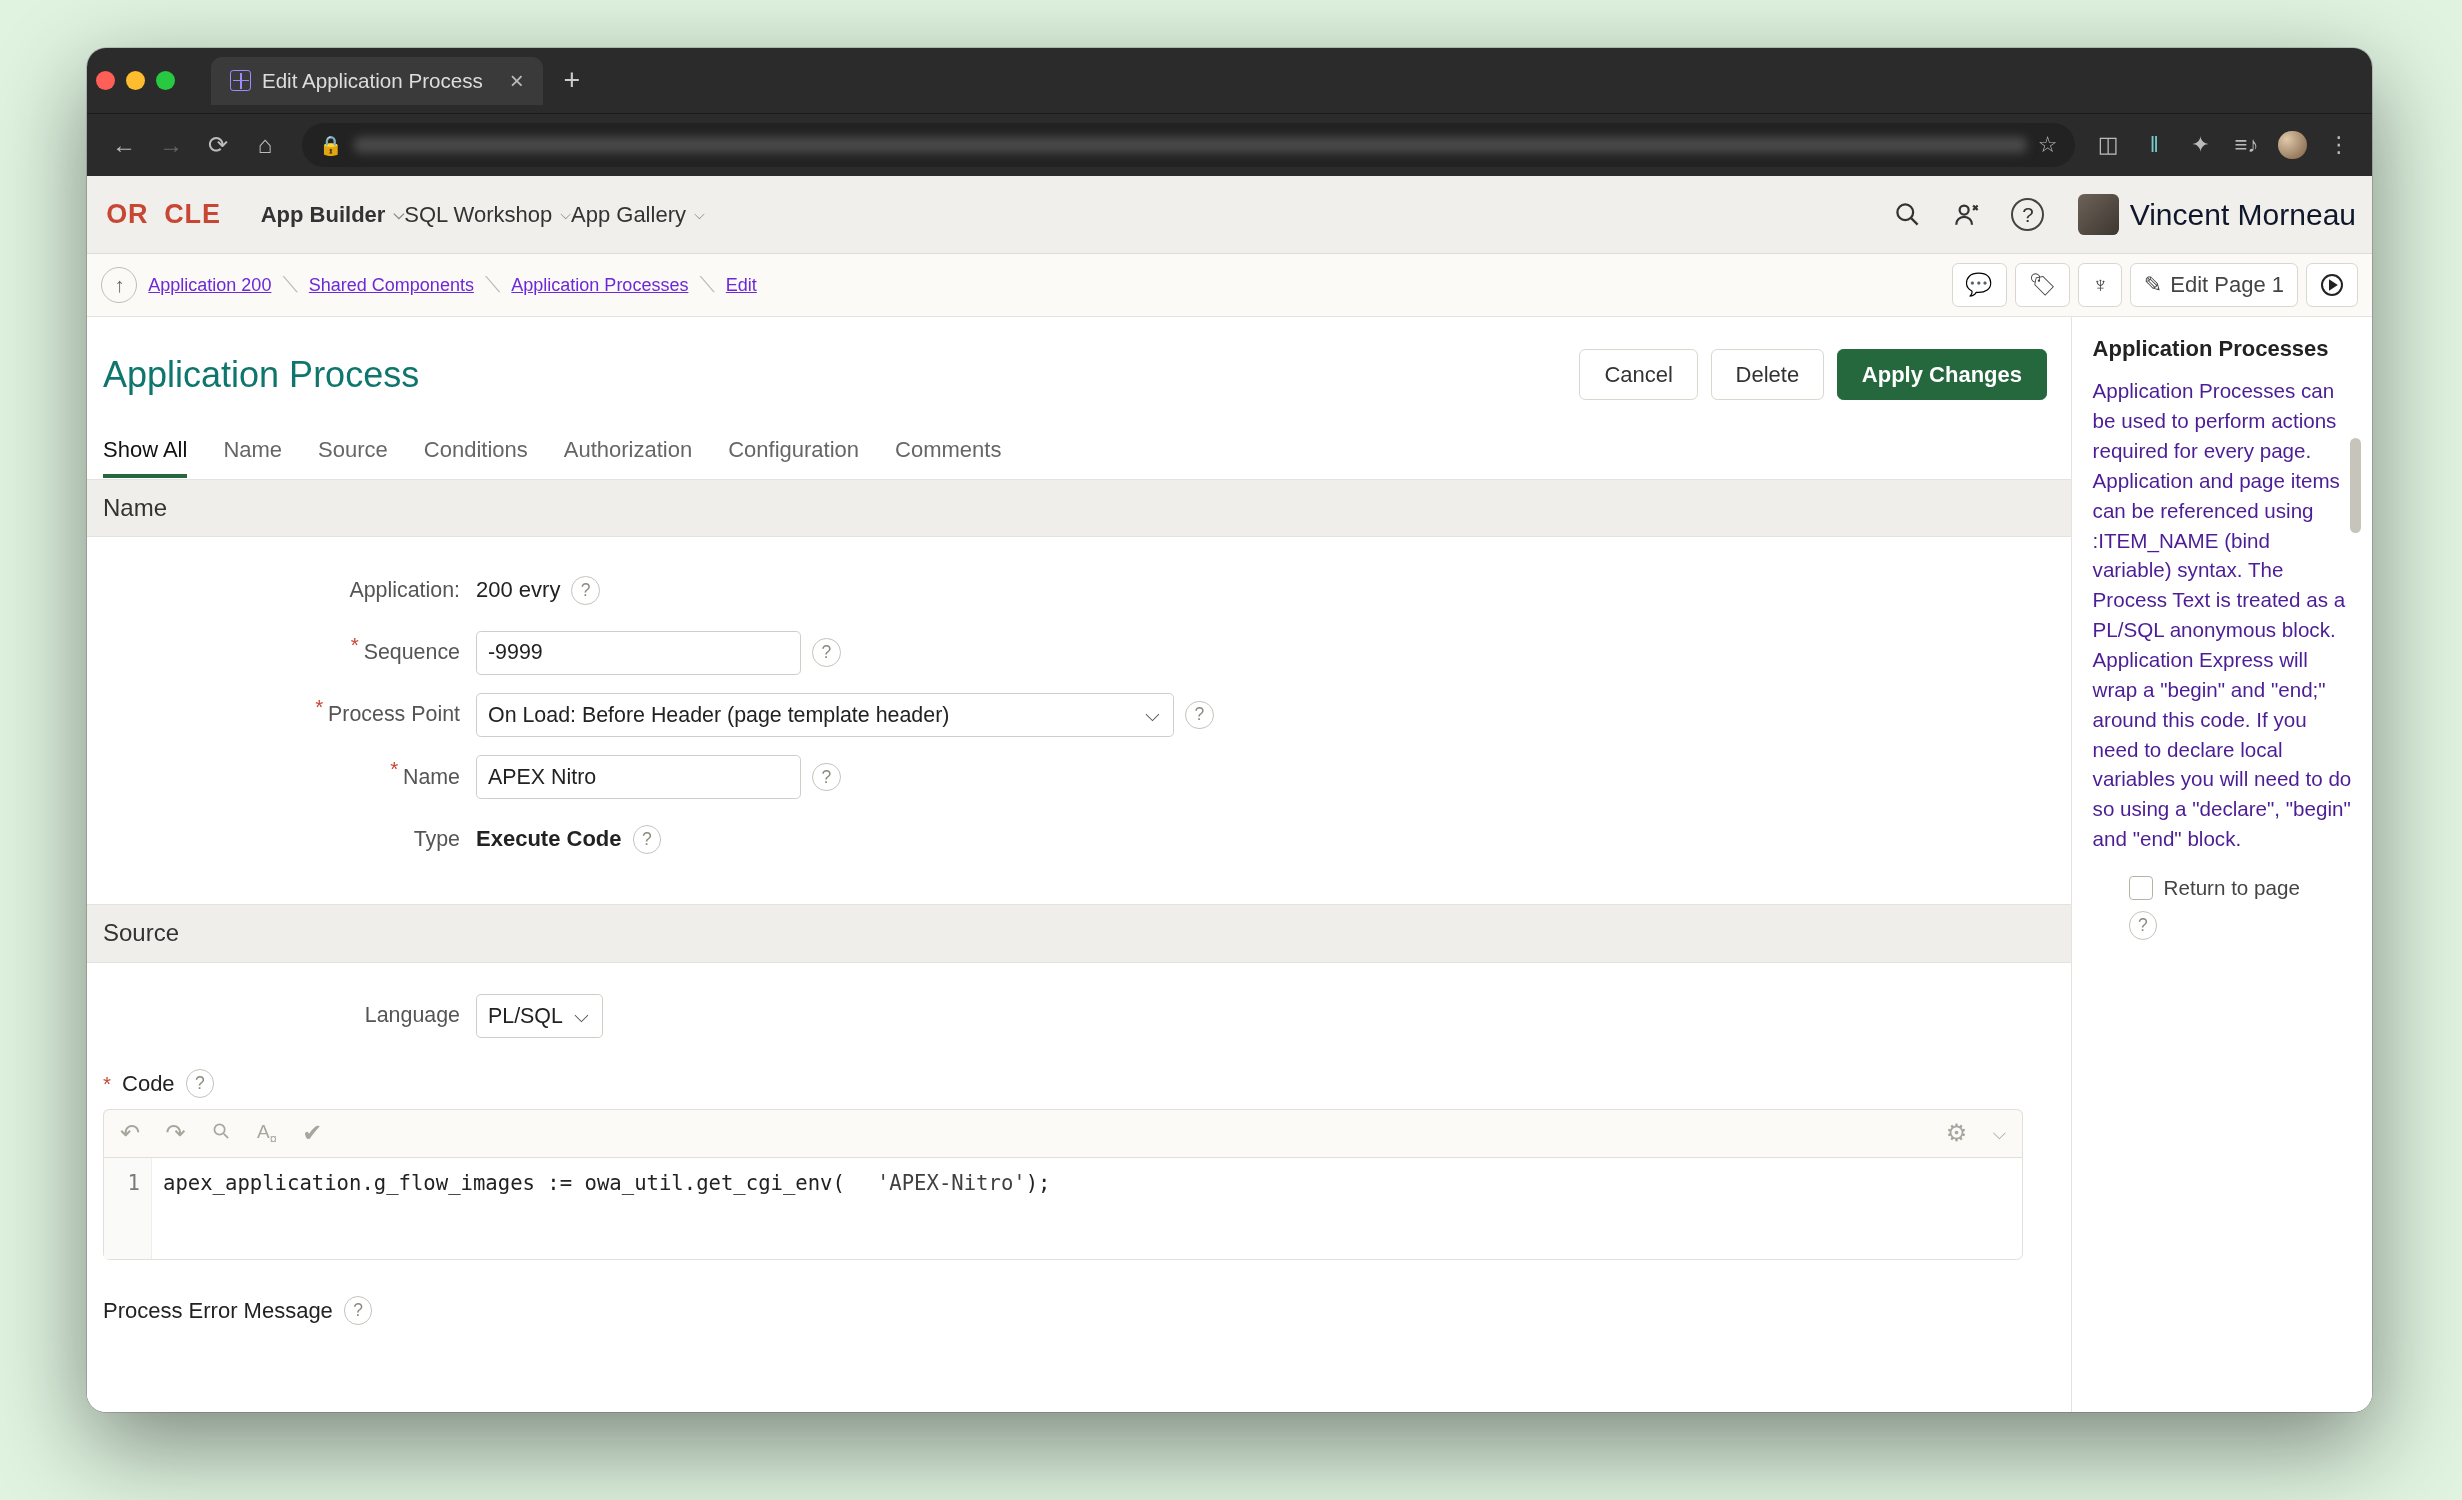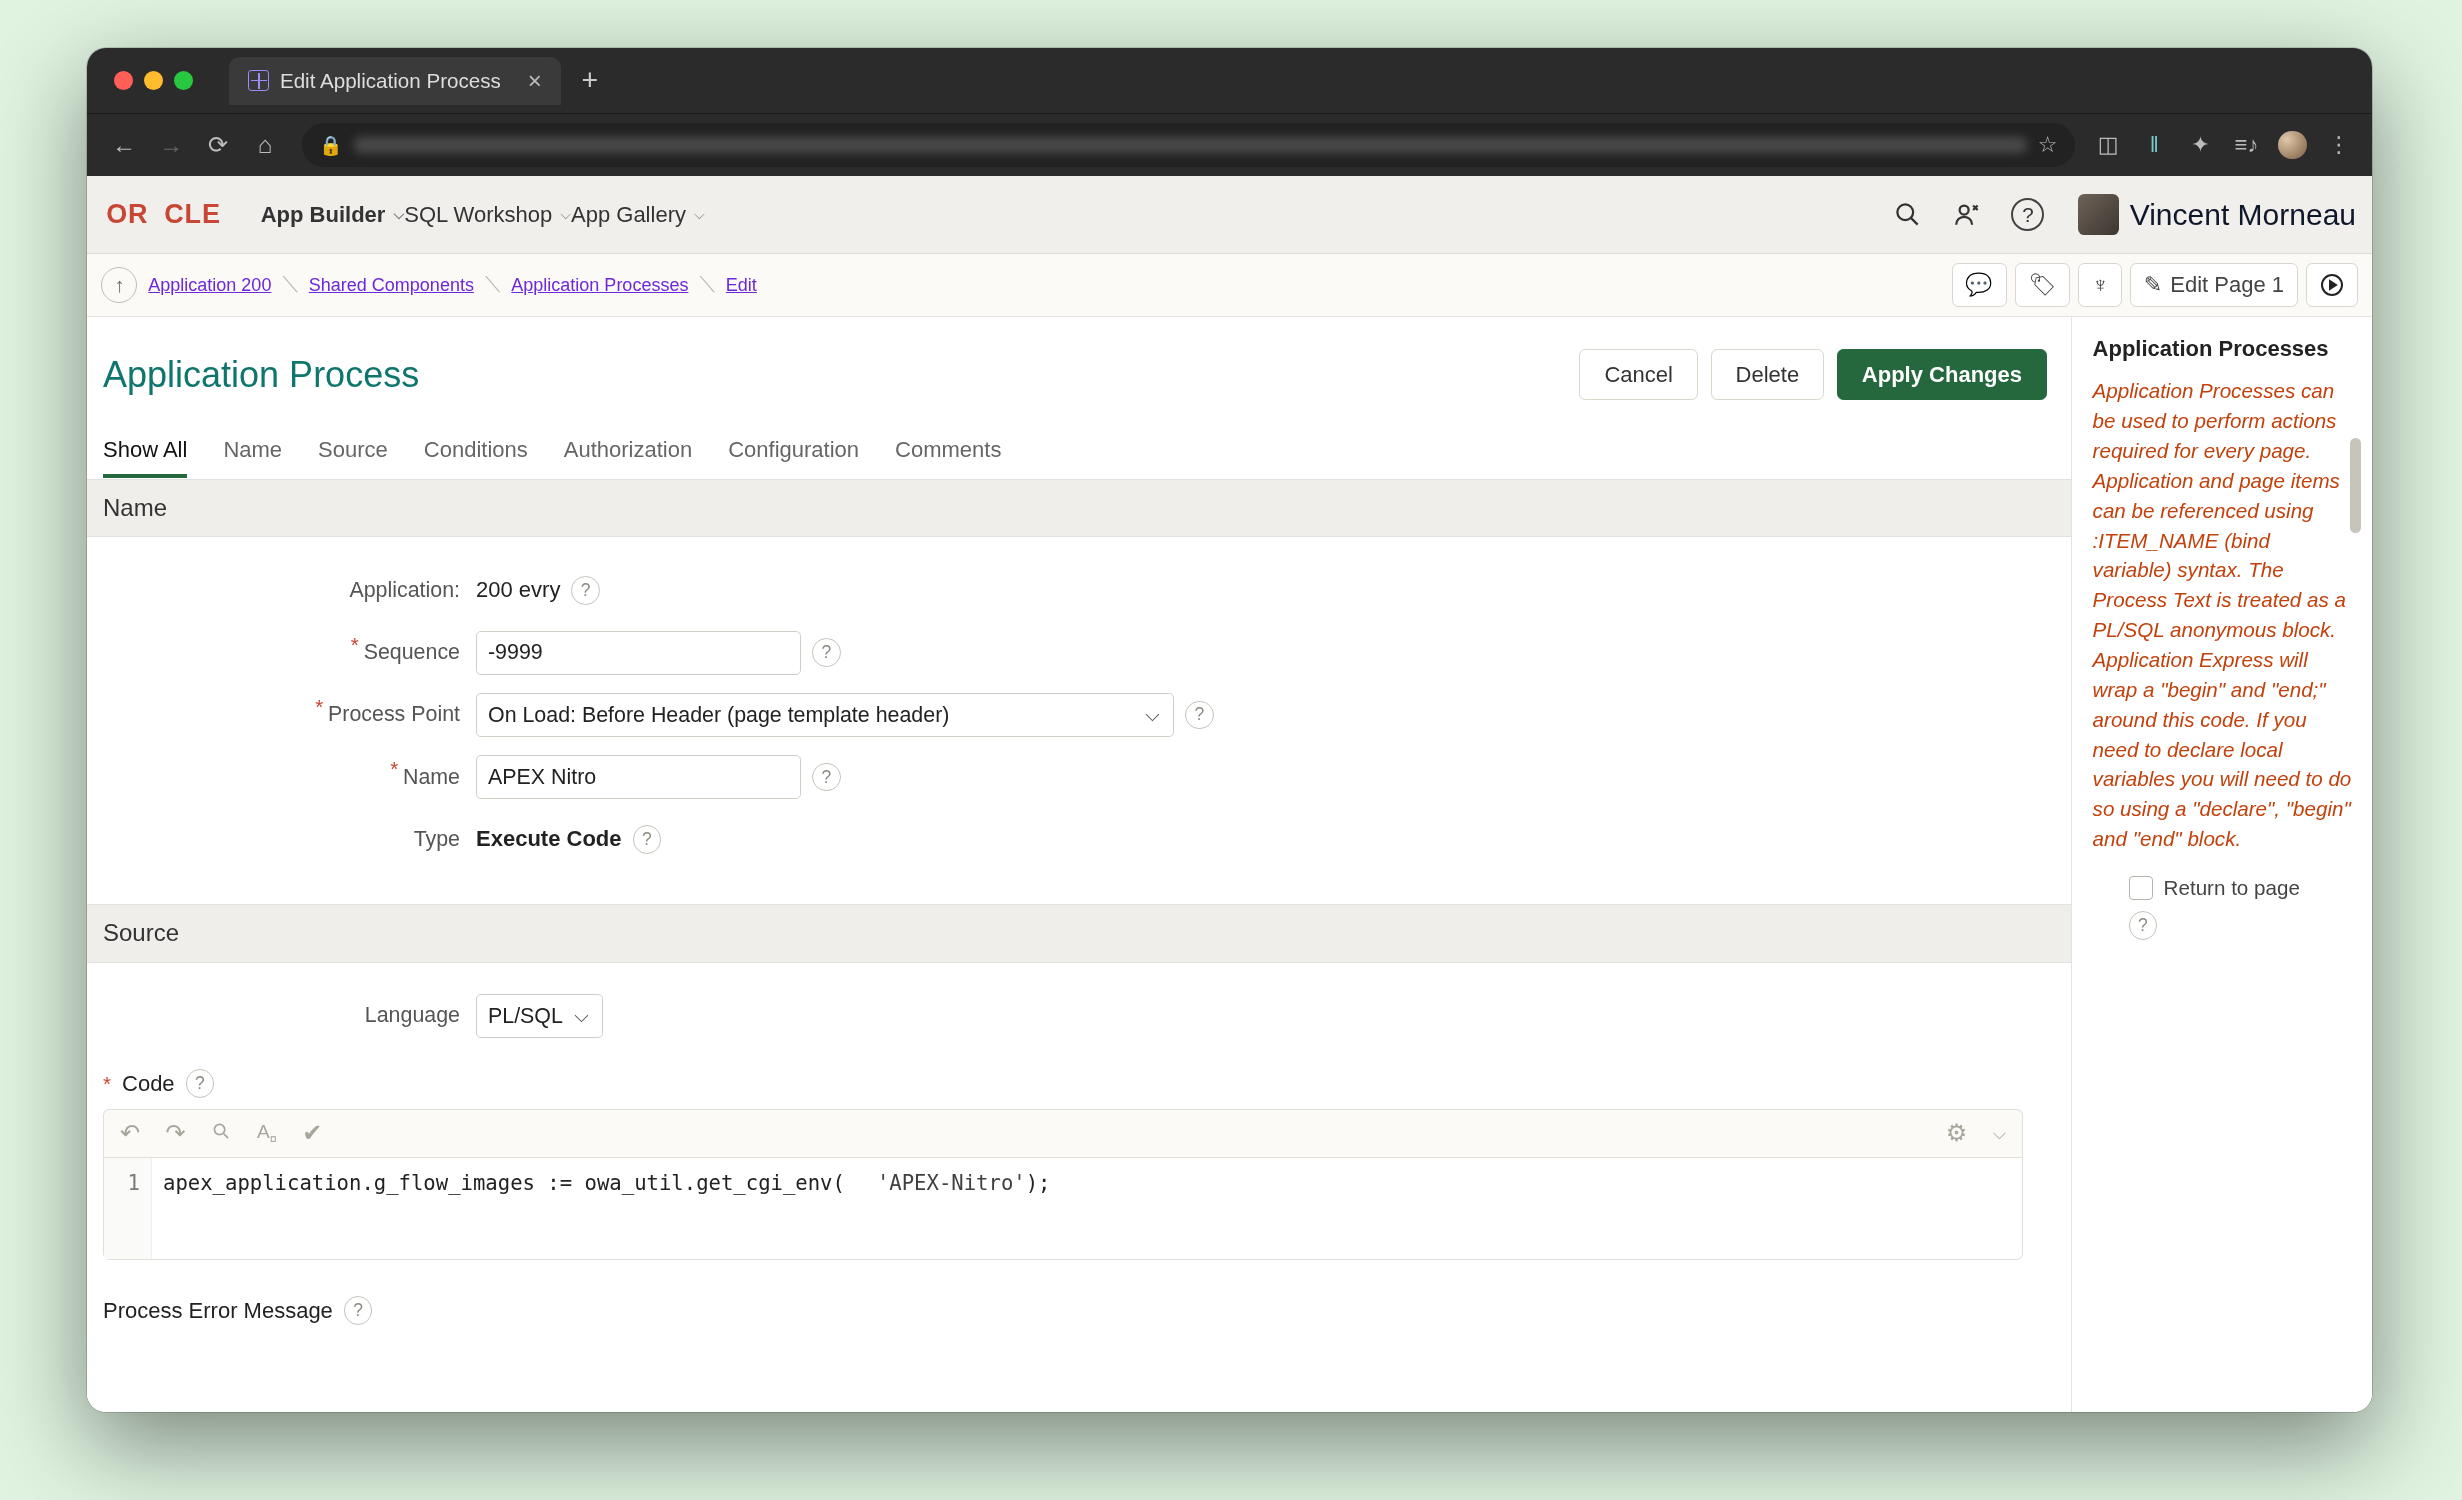--- a/index.html
+++ b/index.html
@@ -18,21 +18,21 @@
     width: 2285px; height: 1364px;
     background: #fff;
     border-radius: 19px;
     box-shadow: 0 32px 95px rgba(0,0,0,.45), 0 0 0 0.8px rgba(0,0,0,.2);
     overflow: hidden;
     display: flex; flex-direction: column;
   }
 
   
   .chrome { background:#2b2b2b; display:flex; flex-direction:column; }
-  .tabbar { display:flex; align-items:center; height: 65px; padding:0 19px; gap:14.3px; }
+  .tabbar { display:flex; align-items:center; height: 65px; padding:0 1px; gap:14.3px; }
   .traffic { display:flex; gap:11px; margin-right: 22px; margin-left:8px; }
   .dot { width:19px; height:19px; border-radius:50%; }
   .dot.red{background:#ff5f57;} .dot.yellow{background:#febc2e;} .dot.green{background:#28c840;}
   .tab { display:flex; align-items:center; gap:11px; background:#3b3a3a; color:#ddd; height:48px; padding:0 19px; border-radius:11px 11px 0 0; font-size:20.6px;}
   .tab .fav { width:20.6px;height:20.6px; border:1.6px solid #9e8cff; border-radius:3.2px; position:relative; }
   .tab .fav::before, .tab .fav::after { content:""; position:absolute; background:#9e8cff; }
   .tab .fav::before { left:8.7px; top:1.6px; width:1.6px; height:16px; } 
   .tab .fav::after { left:1.6px; top:8.7px; width:16px; height:1.6px; }
   .tab .close-x { color:#bbb; font-size:24px; margin-left:16px; line-height:1; cursor:pointer; }
   .newtab { color:#ccc; font-size:28.6px; font-weight:300; padding:0 6.3px; cursor:pointer; line-height:1; }
@@ -112,21 +112,21 @@
   .editor { border:0.8px solid #e1dfd7; border-radius:0 0 6.3px 6.3px; background:#fff; display:flex; min-height:103px;}
   .gutter { width:48px; text-align:right; padding:12.7px 11px 0 0; color:#7a7a7a; font-family:Menlo, Consolas, monospace; font-size:20.6px; background:#fafaf8; border-right:0.8px solid #eee;}
   .codearea { flex:1; padding:12.7px 11px; font-family:Menlo, Consolas, monospace; font-size:20.6px; white-space:pre;}
   .str { color:#404040;margin-left:32px;}
 
   .chk-row { display:flex; align-items:center; gap:11px; padding:11px 25.4px;}
   .chk { width:24px;height:24px; border:1.6px solid #b6b3a8; border-radius:4px; background:#fff; cursor:pointer;}
   .small-label { color:#444; font-size:20.6px;}
 
   .side h3 { font-size:22px; font-weight:700; margin-bottom:14.3px; color:#222;}
-  .side p { line-height:1.45; color:#c2410c;font-style:italic;}
+  .side p { line-height:1.45; color:#4c1d95;}
   .side .chk-row { padding:22px 0 6.3px 36px;}
 
   .code-block-area { padding:0 32px 8px 79px; }
 
   .scrollbar { position:absolute; right:11px; top:262px; width:11px; height:95px; background:#c7c5bb; border-radius:6.3px;}
   .label-band { display:flex; align-items:center; }
   .req-star { color:#c74634; font-size:20.6px; position:relative; top:-8px; left:-4.8px; }
 
 </style>
 </head>

